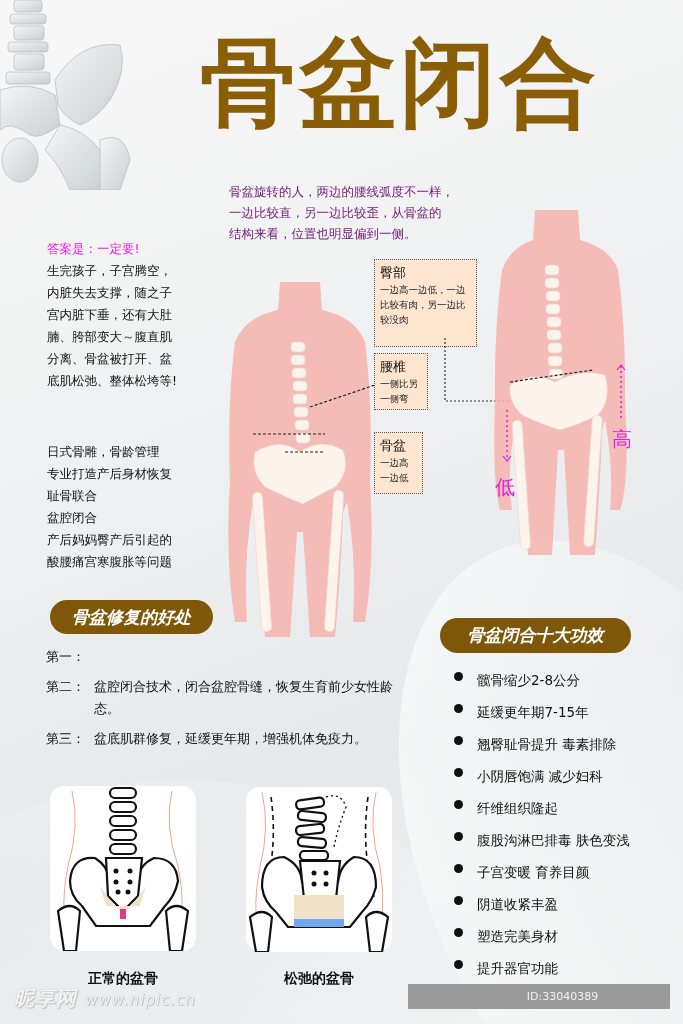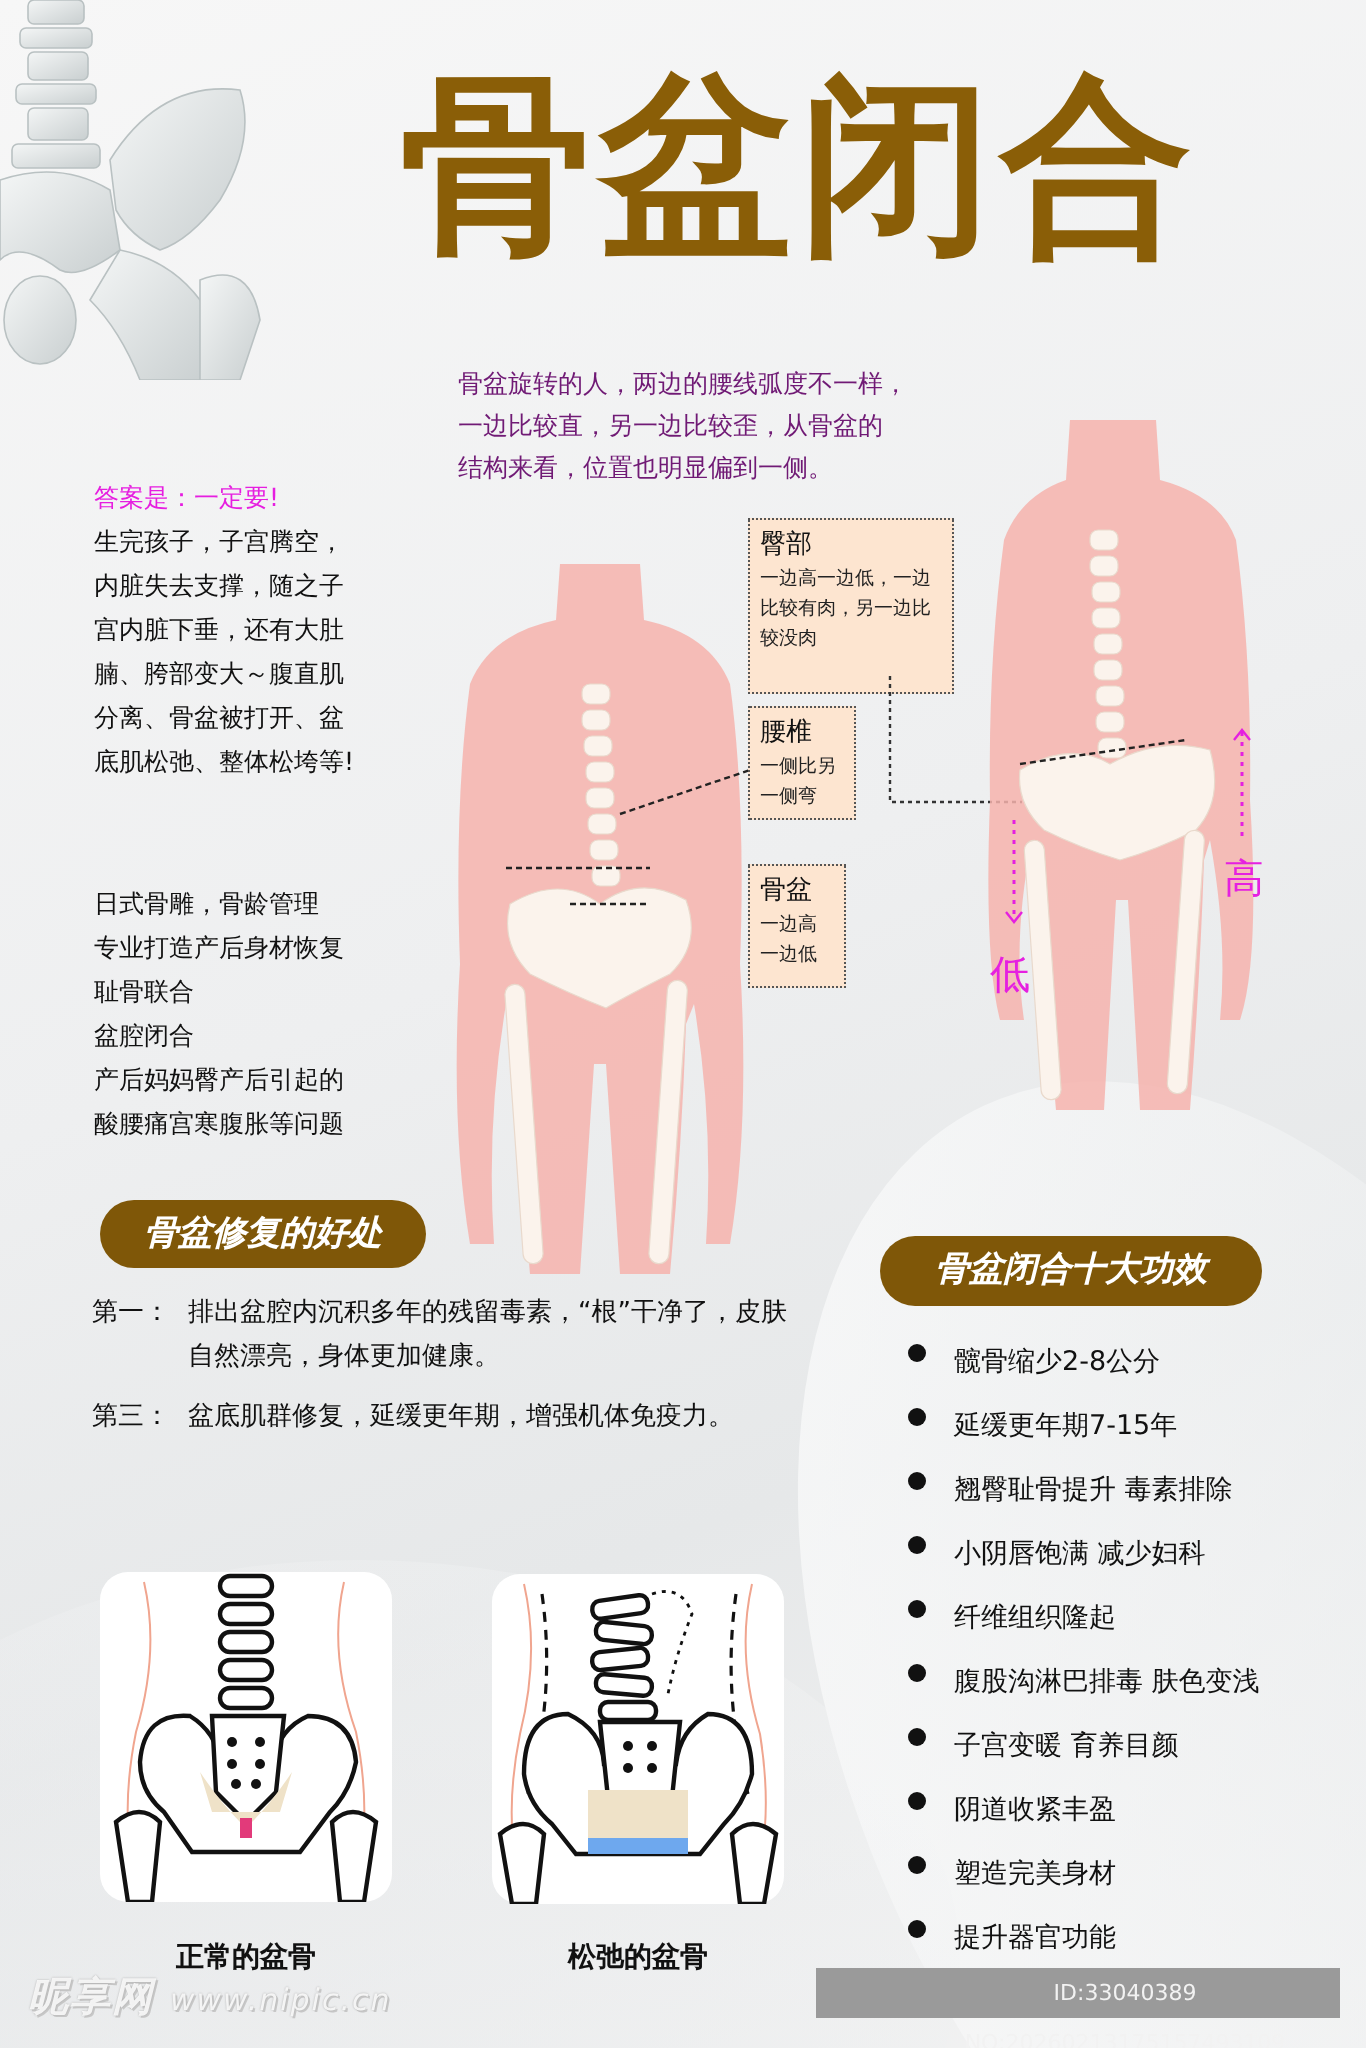--- a/index.html
+++ b/index.html
@@ -184,21 +184,24 @@
   <line x1="121" y1="6" x2="121" y2="60" stroke="#e520e0" stroke-width="1.5" stroke-dasharray="2,3"></line>
   <polyline points="117,10 121,5 125,10" fill="none" stroke="#e520e0" stroke-width="1.2"></polyline>
 </svg>
 <div class="abs lowhigh" style="left:495px;top:474px">低</div>
 <div class="abs lowhigh" style="left:612px;top:426px">高</div>
 
 <div class="abs badge" style="left:50px;top:600px;width:163px">骨盆修复的好处</div>
 <div class="abs benefits">
   <div class="benefit">
     <span class="k">第一：</span>
-    <span class="v">排出盆腔内沉积多年的残留毒素，“根”干净了，皮肤自然漂亮，身体更加健康。</span>
+  </div>
+  <div class="benefit">
+    <span class="k">第二：</span>
+    <span class="v">盆腔闭合技术，闭合盆腔骨缝，恢复生育前少女性龄态。</span>
   </div>
   <div class="benefit">
     <span class="k">第三：</span>
     <span class="v">盆底肌群修复，延缓更年期，增强机体免疫力。</span>
   </div>
 </div>
 
 <div class="abs badge" style="left:440px;top:618px;width:191px;height:35px;line-height:35px">骨盆闭合十大功效</div>
 <div class="abs effects">
   <div class="effect">

